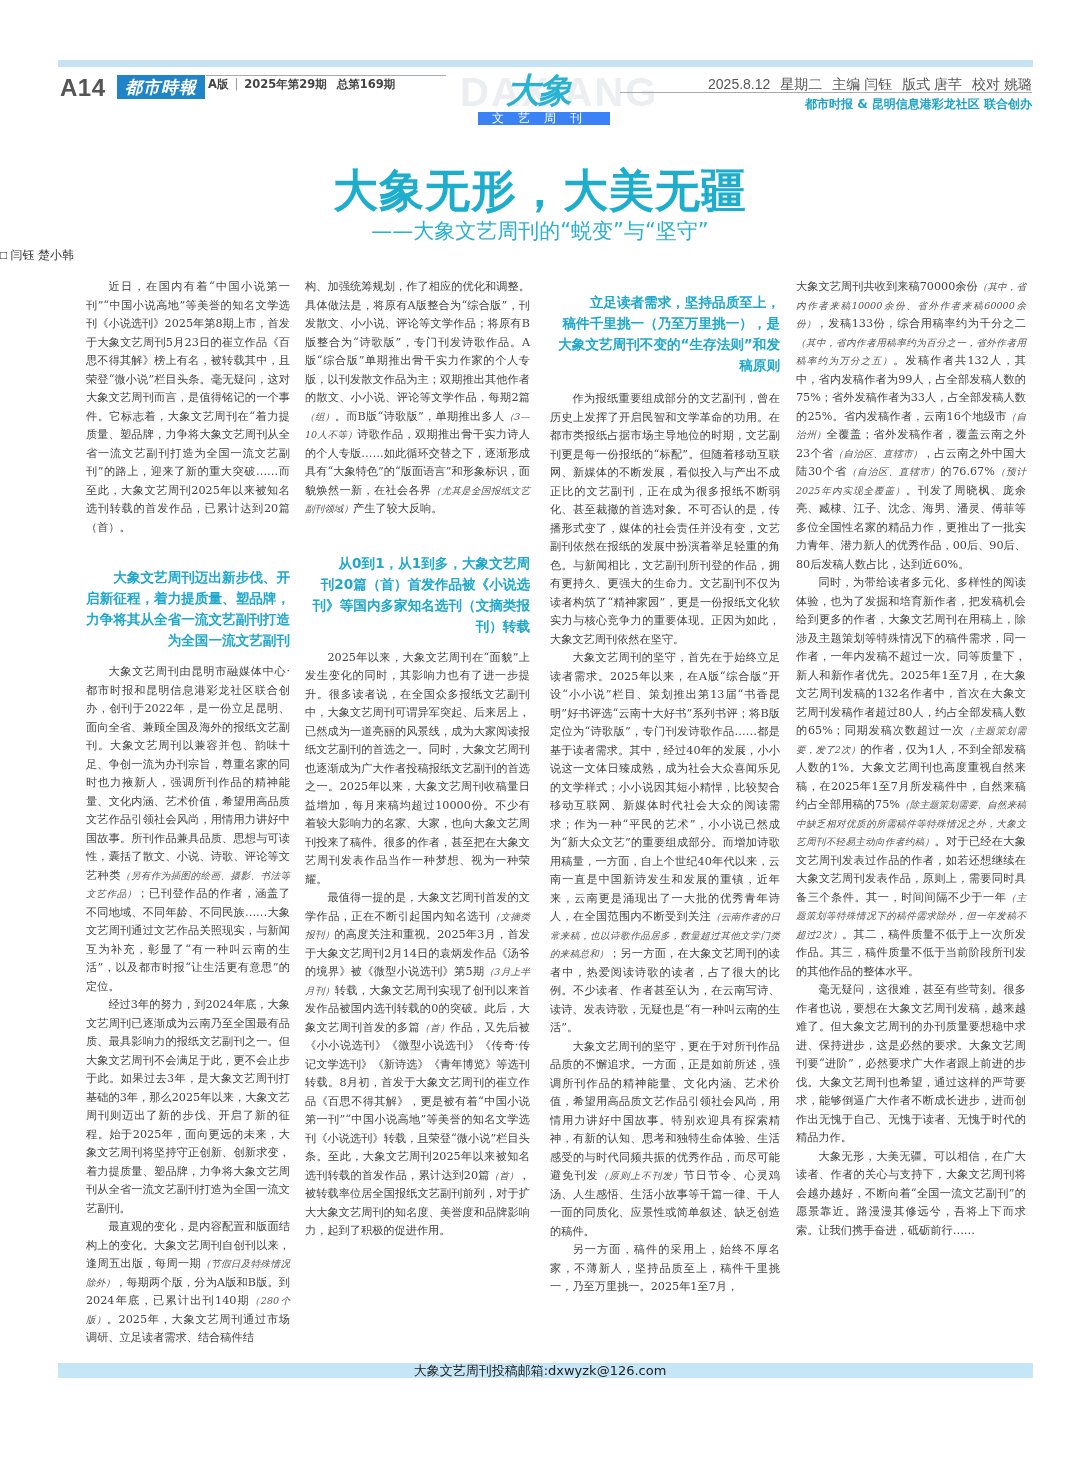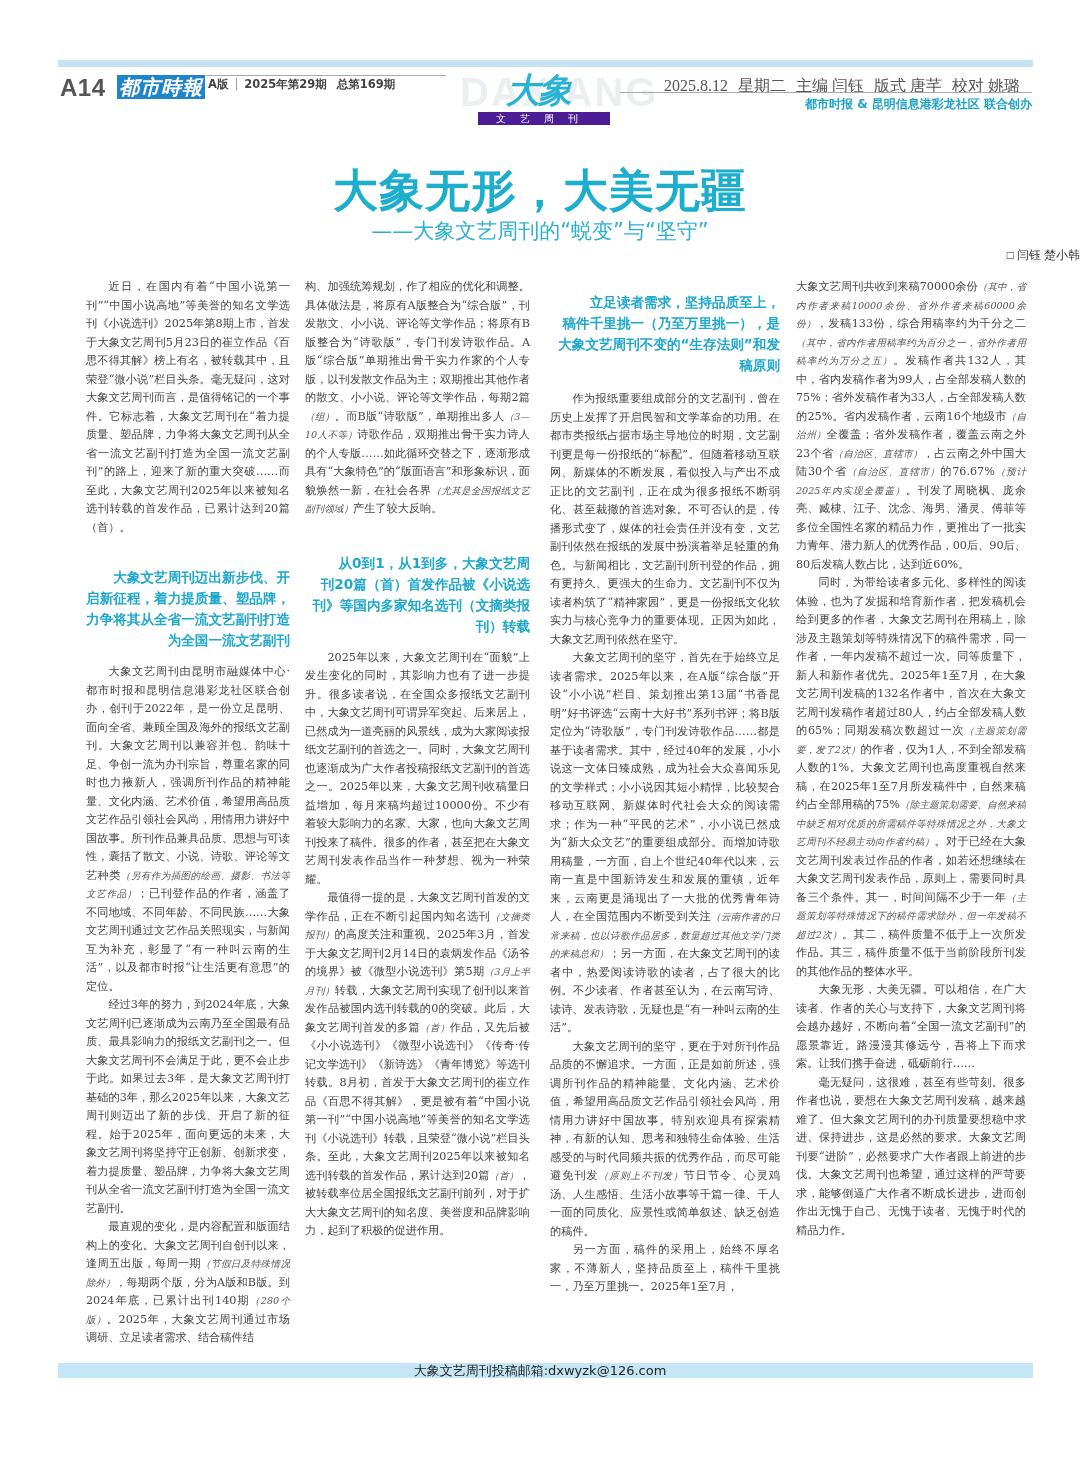--- a/index.html
+++ b/index.html
@@ -4,39 +4,39 @@
 <style>
   * { box-sizing: border-box; margin: 0; padding: 0; }
   html, body { width: 1080px; height: 1480px; background: #ffffff; overflow: hidden; }
   body { position: relative; font-family: "DejaVu Serif", "Liberation Serif", serif; color: #333; }
 
   .top-strip { position: absolute; left: 58px; top: 60px; width: 975px; height: 7px; background: #c5e3f3; }
   .bottom-strip { position: absolute; left: 58px; top: 1363px; width: 975px; height: 15px; background: #c5e6f6; }
   .footer-email { position: absolute; left: 0; width: 1080px; top: 1362px; text-align: center; font-family: "DejaVu Sans", sans-serif; font-size: 13px; color: #222; line-height: 17px; }
 
   .page-num { position: absolute; left: 60px; top: 74px; font-family: "Liberation Sans", sans-serif; font-weight: bold; font-size: 24px; color: #555; letter-spacing: 0.5px; }
-  .masthead { position: absolute; left: 117px; top: 75px; width: 88px; height: 24px; background: #1f84c8; color: #fff; font-family: "DejaVu Serif", serif; font-weight: bold; font-style: italic; font-size: 20px; line-height: 24px; text-align: center; letter-spacing: 1px; }
+  .masthead { position: absolute; left: 117px; top: 75px; width: 88px; height: 24px; background: #1f84c8; color: #fff; font-family: "DejaVu Serif", serif; font-weight: bold; font-style: italic; font-size: 17px; line-height: 24px; text-align: center; letter-spacing: 1px; }
   .edition { position: absolute; left: 208px; top: 77px; font-family: "DejaVu Sans", sans-serif; font-weight: bold; font-size: 11.5px; color: #444; white-space: nowrap; }
   .edition .sep { color: #999; margin: 0 6px; font-weight: normal; }
   .edition .sp { margin-left: 10px; margin-top: 24px; }
   .rule-left { position: absolute; left: 206px; top: 75px; width: 240px; height: 1px; background: #aaa; }
   .rule-right { position: absolute; left: 620px; top: 92px; width: 412px; height: 1px; background: #aaa; }
 
   .logo { position: absolute; left: 460px; top: 68px; width: 160px; height: 64px; }
   .logo-bg { position: absolute; left: 0; top: 2px; font-family: "Liberation Sans", sans-serif; font-weight: bold; font-size: 40px; color: #eceff1; letter-spacing: 2px; }
   .logo-main { position: absolute; left: 46px; top: 0px; font-family: "DejaVu Sans", sans-serif; font-weight: bold; font-style: italic; font-size: 34px; color: #2ab2d3; letter-spacing: -2px; }
-  .logo-bar { position: absolute; left: 18px; top: 44px; width: 132px; height: 13px; background: #4c1d95; color: #fff; font-family: "DejaVu Sans", sans-serif; font-size: 10px; line-height: 13px; text-align: center; letter-spacing: 14px; }
+  .logo-bar { position: absolute; left: 18px; top: 44px; width: 132px; height: 13px; background: #3b82f6; color: #fff; font-family: "DejaVu Sans", sans-serif; font-size: 12px; line-height: 13px; text-align: center; letter-spacing: 14px; }
 
-  .date-line { position: absolute; right: 60px; top: 76px; font-family: Liberation Serif, serif; font-size: 16px; color: #555; white-space: nowrap; }
+  .date-line { position: absolute; right: 48px; top: 76px; font-family: Liberation Sans, sans-serif; font-size: 14px; color: #555; white-space: nowrap; }
   .date-line span { margin-left: 10px; }
   .sponsor { position: absolute; right: 48px; top: 96px; font-family: "DejaVu Sans", sans-serif; font-weight: bold; font-size: 12px; color: #1ea3c8; white-space: nowrap; }
 
   .headline { position: absolute; left: 0; width: 1080px; top: 165px; text-align: center; font-family: "DejaVu Serif", serif; font-weight: bold; font-size: 45px; color: #1eaecd; letter-spacing: 1px; line-height: 52px; }
   .subhead { position: absolute; left: 0; width: 1080px; top: 218px; text-align: center; font-family: "DejaVu Sans", sans-serif; font-size: 21px; color: #2bb0ce; line-height: 26px; }
-  .byline { position: absolute; left: 0; width: 1080px; top: 247px; text-align: right; font-family: Liberation Serif, serif; font-size: 12px; color: #333; }
+  .byline { position: absolute; left: 0; width: 1080px; top: 247px; text-align: left; font-family: Liberation Sans, sans-serif; font-size: 12px; color: #333; }
 
   .col { position: absolute; top: 278px; font-size: 11.2px; line-height: 18.5px; color: #444; text-align: justify; }
   .col p { text-indent: 2em; }
   .col .note { font-size: 9.6px; font-style: italic; color: #555; }
   .col .sec { font-family: "DejaVu Sans", sans-serif; font-weight: bold; font-size: 13.6px; line-height: 21px; color: #1ea8cb; text-indent: 2em; margin: 0; text-align: right; }
   .c1 { left: 86px; width: 204px; }
   .c2 { left: 305px; width: 225px; }
   .c3 { left: 550px; width: 230px; }
   .c4 { left: 796px; width: 230px; }
 </style>
@@ -95,18 +95,18 @@
   <div style="height:14px"></div>
   <p>作为报纸重要组成部分的文艺副刊，曾在历史上发挥了开启民智和文学革命的功用。在都市类报纸占据市场主导地位的时期，文艺副刊更是每一份报纸的“标配”。但随着移动互联网、新媒体的不断发展，看似投入与产出不成正比的文艺副刊，正在成为很多报纸不断弱化、甚至裁撤的首选对象。不可否认的是，传播形式变了，媒体的社会责任并没有变，文艺副刊依然在报纸的发展中扮演着举足轻重的角色。与新闻相比，文艺副刊所刊登的作品，拥有更持久、更强大的生命力。文艺副刊不仅为读者构筑了“精神家园”，更是一份报纸文化软实力与核心竞争力的重要体现。正因为如此，大象文艺周刊依然在坚守。</p>
   <p><span>大象文艺周刊的坚守，首先在于始终立足读者需求。2025年以来，在A版“综合版”开设“小小说”栏目、策划推出第13届“书香昆明”好书评选“云南十大好书”系列书评；将B版定位为“诗歌版”，专门刊发诗歌作品……都是基于读者需求。其中，经过40年的发展，小小说这一文体日臻成熟，成为社会大众喜闻乐见的文学样式；小小说因其短小精悍，比较契合移动互联网、新媒体时代社会大众的阅读需求；作为一种“平民的艺术”，小小说已然成为“新大众文艺”的重要组成部分。而增加诗歌用稿量，一方面，自上个世纪40年代以来，云南一直是中国新诗发生和发展的重镇，近年来，云南更是涌现出了一大批的优秀青年诗人，在全国范围内不断受到关注</span><span class="note">（云南作者的日常来稿，也以诗歌作品居多，数量超过其他文学门类的来稿总和）</span><span>；另一方面，在大象文艺周刊的读者中，热爱阅读诗歌的读者，占了很大的比例。不少读者、作者甚至认为，在云南写诗、读诗、发表诗歌，无疑也是“有一种叫云南的生活”。</span></p>
   <p><span>大象文艺周刊的坚守，更在于对所刊作品品质的不懈追求。一方面，正是如前所述，强调所刊作品的精神能量、文化内涵、艺术价值，希望用高品质文艺作品引领社会风尚，用情用力讲好中国故事。特别欢迎具有探索精神，有新的认知、思考和独特生命体验、生活感受的与时代同频共振的优秀作品，而尽可能避免刊发</span><span class="note">（原则上不刊发）</span><span>节日节令、心灵鸡汤、人生感悟、生活小故事等千篇一律、千人一面的同质化、应景性或简单叙述、缺乏创造的稿件。</span></p>
   <p>另一方面，稿件的采用上，始终不厚名家，不薄新人，坚持品质至上，稿件千里挑一，乃至万里挑一。2025年1至7月，</p>
 </section>
 
 <section class="col c4">
   <p style="text-indent:0"><span>大象文艺周刊共收到来稿70000余份</span><span class="note">（其中，省内作者来稿10000余份、省外作者来稿60000余份）</span><span>，发稿133份，综合用稿率约为千分之二</span><span class="note">（其中，省内作者用稿率约为百分之一，省外作者用稿率约为万分之五）</span><span>。发稿作者共132人，其中，省内发稿作者为99人，占全部发稿人数的75%；省外发稿作者为33人，占全部发稿人数的25%。省内发稿作者，云南16个地级市</span><span class="note">（自治州）</span><span>全覆盖；省外发稿作者，覆盖云南之外23个省</span><span class="note">（自治区、直辖市）</span><span>，占云南之外中国大陆30个省</span><span class="note">（自治区、直辖市）</span><span>的76.67%</span><span class="note">（预计2025年内实现全覆盖）</span><span>。刊发了周晓枫、庞余亮、臧棣、江子、沈念、海男、潘灵、傅菲等多位全国性名家的精品力作，更推出了一批实力青年、潜力新人的优秀作品，00后、90后、80后发稿人数占比，达到近60%。</span></p>
   <p><span>同时，为带给读者多元化、多样性的阅读体验，也为了发掘和培育新作者，把发稿机会给到更多的作者，大象文艺周刊在用稿上，除涉及主题策划等特殊情况下的稿件需求，同一作者，一年内发稿不超过一次。同等质量下，新人和新作者优先。2025年1至7月，在大象文艺周刊发稿的132名作者中，首次在大象文艺周刊发稿作者超过80人，约占全部发稿人数的65%；同期发稿次数超过一次</span><span class="note">（主题策划需要，发了2次）</span><span>的作者，仅为1人，不到全部发稿人数的1%。大象文艺周刊也高度重视自然来稿，在2025年1至7月所发稿件中，自然来稿约占全部用稿的75%</span><span class="note">（除主题策划需要、自然来稿中缺乏相对优质的所需稿件等特殊情况之外，大象文艺周刊不轻易主动向作者约稿）</span><span>。对于已经在大象文艺周刊发表过作品的作者，如若还想继续在大象文艺周刊发表作品，原则上，需要同时具备三个条件。其一，时间间隔不少于一年</span><span class="note">（主题策划等特殊情况下的稿件需求除外，但一年发稿不超过2次）</span><span>。其二，稿件质量不低于上一次所发作品。其三，稿件质量不低于当前阶段所刊发的其他作品的整体水平。</span></p>
+  <p>毫无疑问，这很难，甚至有些苛刻。很多作者也说，要想在大象文艺周刊发稿，越来越难了。但大象文艺周刊的办刊质量要想稳中求进、保持进步，这是必然的要求。大象文艺周刊要“进阶”，必然要求广大作者跟上前进的步伐。大象文艺周刊也希望，通过这样的严苛要求，能够倒逼广大作者不断成长进步，进而创作出无愧于自己、无愧于读者、无愧于时代的精品力作。</p>
   <p>大象无形，大美无疆。可以相信，在广大读者、作者的关心与支持下，大象文艺周刊将会越办越好，不断向着“全国一流文艺副刊”的愿景靠近。路漫漫其修远兮，吾将上下而求索。让我们携手奋进，砥砺前行……</p>
-  <p>毫无疑问，这很难，甚至有些苛刻。很多作者也说，要想在大象文艺周刊发稿，越来越难了。但大象文艺周刊的办刊质量要想稳中求进、保持进步，这是必然的要求。大象文艺周刊要“进阶”，必然要求广大作者跟上前进的步伐。大象文艺周刊也希望，通过这样的严苛要求，能够倒逼广大作者不断成长进步，进而创作出无愧于自己、无愧于读者、无愧于时代的精品力作。</p>
 </section>
 
 <div class="bottom-strip"></div>
 <div class="footer-email">大象文艺周刊投稿邮箱:dxwyzk@126.com</div>
 
 </body></html>

